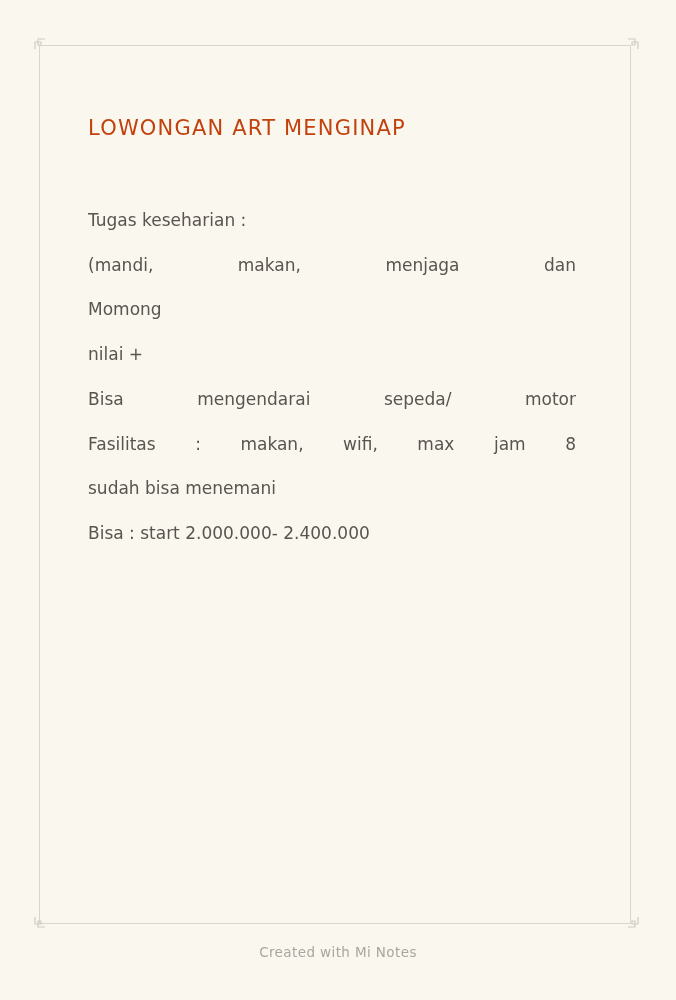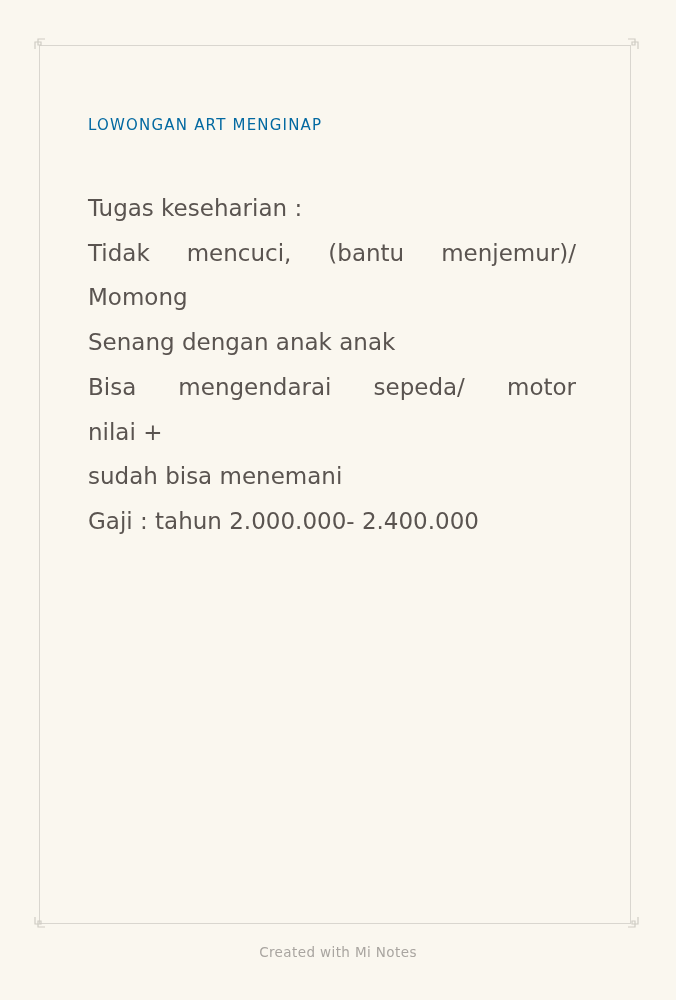--- a/index.html
+++ b/index.html
@@ -25,30 +25,30 @@
     }
     .corner svg { display: block; }
     .c-tl { left: 34px; top: 38px; }
     .c-tr { left: 627px; top: 38px; }
     .c-bl { left: 34px; top: 916px; }
     .c-br { left: 627px; top: 916px; }
 
     .title {
       position: absolute;
       left: 88px; top: 116px;
-      font-size: 15px;
+      font-size: 21px;
       letter-spacing: 1.2px;
-      color: #0369a1;
+      color: #c2410c;
       white-space: nowrap;
     }
     .body {
       position: absolute;
-      left: 88px; top: 186px;
+      left: 88px; top: 198px;
       width: 488px;
-      font-size: 23px;
+      font-size: 17px;
       line-height: 44.7px;
       color: #5a5450;
     }
     .line { display: block; white-space: nowrap; }
     .line.j {
       text-align: justify;
       text-align-last: justify;
     }
     .footer {
       position: absolute;
@@ -83,22 +83,22 @@
 <span class="corner c-br">
   <svg width="12" height="12" viewBox="0 0 12 12">
       <path d="M11 1 V8 H8 V11 H1 M8 8 H5 V5 H8 Z" fill="none" stroke="currentColor" stroke-width="1.2"></path>
     </svg>
 </span>
 
 <div class="title">LOWONGAN ART MENGINAP</div>
 
 <div class="body">
   <span class="line">Tugas keseharian :</span>
-  <span class="line j">Tidak mencuci, (bantu menjemur)/</span>
+  <span class="line j">(mandi, makan, menjaga dan</span>
   <span class="line">Momong</span>
-  <span class="line">Senang dengan anak anak</span>
+  <span class="line">nilai +</span>
   <span class="line j">Bisa mengendarai sepeda/ motor</span>
-  <span class="line">nilai +</span>
+  <span class="line j">Fasilitas : makan, wifi, max jam 8</span>
   <span class="line">sudah bisa menemani</span>
-  <span class="line">Gaji : tahun 2.000.000- 2.400.000</span>
+  <span class="line">Bisa : start 2.000.000- 2.400.000</span>
 </div>
 
 <div class="footer">Created with Mi Notes</div>
 
 </body></html>

